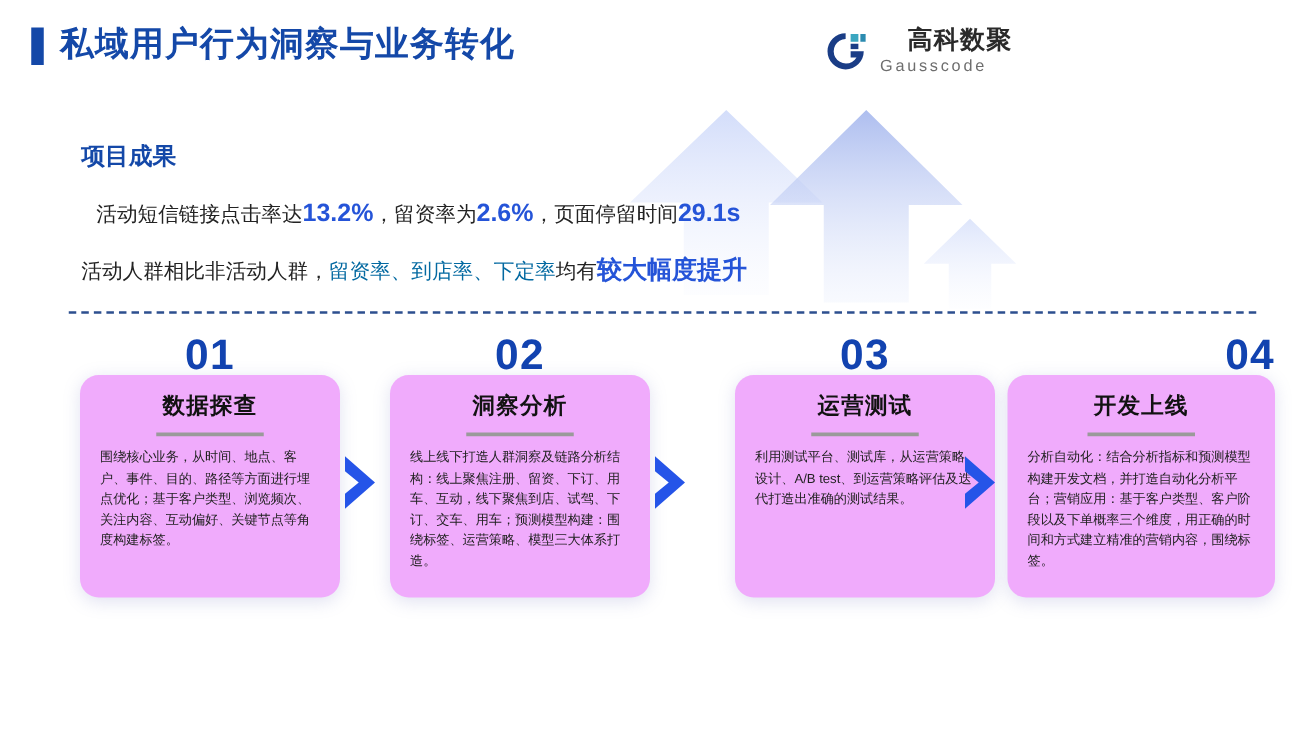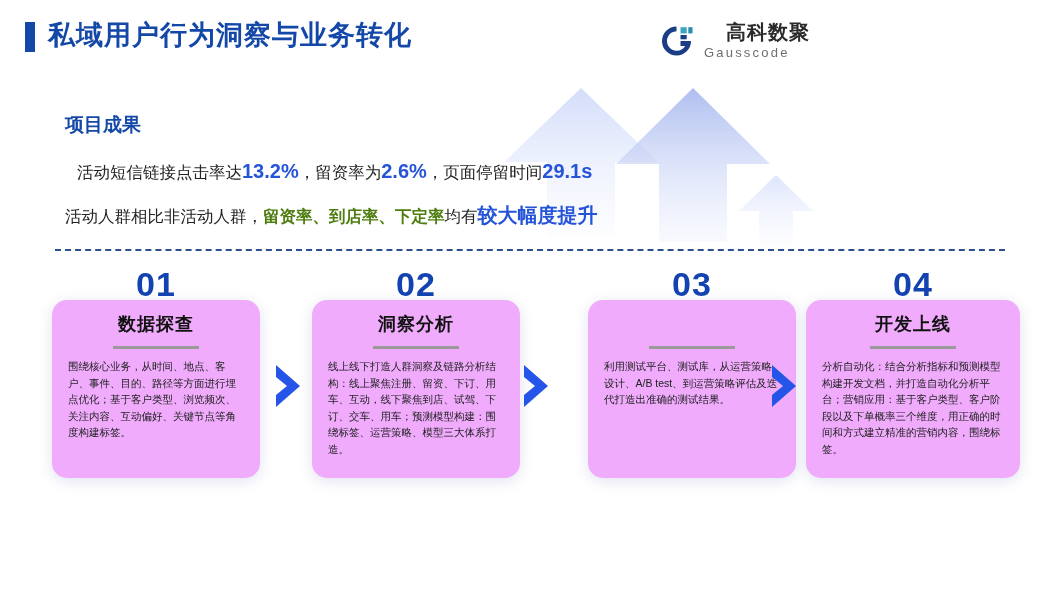--- a/index.html
+++ b/index.html
@@ -44,21 +44,21 @@
     position:absolute;left:65px;top:12px;
     font-size:19px;font-weight:bold;color:#1448a8;
   }
   .res-line{
     position:absolute;left:65px;
     font-size:16.5px;color:#232323;white-space:nowrap;
   }
   #res-line-1{top:60px;margin-left:12px;}
   #res-line-2{top:102px;}
   .hl-num{color:#2554d8;font-weight:bold;font-size:20px;}
-  .hl-bold{font-weight:bold;color:#4d7c0f;}
+  .hl-bold{font-weight:normal;color:#0369a1;}
   .hl-blue{color:#2554d8;font-weight:bold;font-size:20px;}
 
   
   #divider{
     position:absolute;left:55px;top:249px;width:950px;height:0;
     border-top:2px dashed #2d4f8f;
   }
 
   
   #steps{position:absolute;left:0;top:270px;width:1048px;height:250px;}
@@ -82,21 +82,21 @@
     position:absolute;top:46px;left:61px;width:86px;height:3px;
     background:#9a9a9a;
   }
   .step-body{
     position:absolute;top:58px;left:16px;width:176px;
     font-size:10.5px;line-height:16.5px;color:#222222;
     text-align:left;
   }
   .chev{position:absolute;top:93px;}
   
-  #step-1{left:52px;}
+  #step-1{left:64px;}
   #step-2{left:312px;}
   #step-3{left:588px;}
   #step-4{left:806px;}
   #step-4 .step, #step-4{width:214px;}
   #chev-1{left:272px;}
   #chev-2{left:520px;}
   #chev-3{left:768px;}
 </style>
 </head>
 <body>
@@ -199,33 +199,34 @@
 
   <div class="chev" id="chev-2">
     <svg width="34" height="46" viewBox="0 0 34 46">
       <path d="M4 2 L28 23 L4 44 L4 32 L15 23 L4 14 Z" fill="#2554e8"></path>
     </svg>
   </div>
 
   <div class="step" id="step-3">
     <div class="step-num">03</div>
     <div class="step-card">
+      <div class="step-title">运营测试</div>
       <div class="step-rule"></div>
       <div class="step-body">利用测试平台、测试库，从运营策略设计、A/B test、到运营策略评估及迭代打造出准确的测试结果。</div>
     </div>
   </div>
 
   <div class="chev" id="chev-3">
     <svg width="34" height="46" viewBox="0 0 34 46">
       <path d="M4 2 L28 23 L4 44 L4 32 L15 23 L4 14 Z" fill="#2554e8"></path>
     </svg>
   </div>
 
   <div class="step" id="step-4" style="width:214px;">
-    <div class="step-num" style="width:214px;">04</div>
+    <div class="step-num" style="width:214px;text-align:right;">04</div>
     <div class="step-card" style="width:214px;text-decoration:underline;">
       <div class="step-title" style="width:214px;">开发上线</div>
       <div class="step-rule" style="left:64px;"></div>
       <div class="step-body" style="width:184px;">分析自动化：结合分析指标和预测模型构建开发文档，并打造自动化分析平台；营销应用：基于客户类型、客户阶段以及下单概率三个维度，用正确的时间和方式建立精准的营销内容，围绕标签。</div>
     </div>
   </div>
 
 </div>
 
 </body></html>

